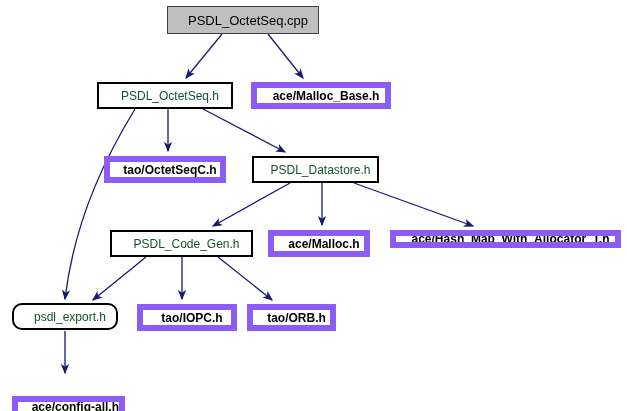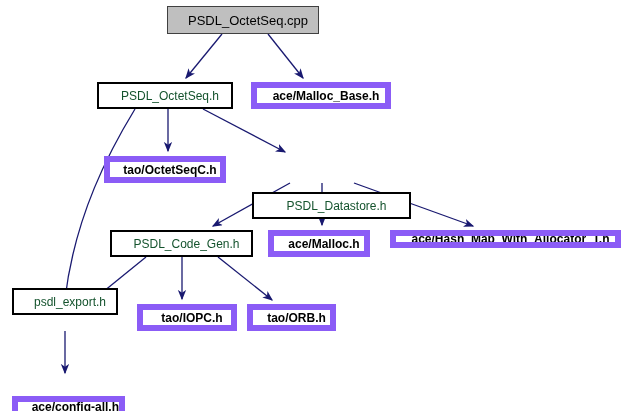--- a/index.html
+++ b/index.html
@@ -101,33 +101,33 @@
       </div>
       <div class="node local" style="left: 97px; top: 82px; width: 136px; height: 27px;">
         <span class="label">PSDL_OctetSeq.h</span>
       </div>
       <div class="node external" style="left: 251px; top: 82px; width: 140px; height: 27px;">
         <span class="label">ace/Malloc_Base.h</span>
       </div>
       <div class="node external" style="left: 104px; top: 156px; width: 122px; height: 27px;">
         <span class="label">tao/OctetSeqC.h</span>
       </div>
-      <div class="node local" style="left: 252px; top: 156px; width: 159px; height: 27px; margin-top: 36px;">
+      <div class="node local" style="left: 252px; top: 156px; width: 127px; height: 27px;">
         <span class="label">PSDL_Datastore.h</span>
       </div>
       <div class="node local" style="left: 110px; top: 230px; width: 143px; height: 27px;">
         <span class="label">PSDL_Code_Gen.h</span>
       </div>
       <div class="node external" style="left: 268px; top: 230px; width: 102px; height: 27px;">
         <span class="label">ace/Malloc.h</span>
       </div>
       <div class="node external" style="left: 390px; top: 230px; width: 231px; height: 18px;">
         <span class="label">ace/Hash_Map_With_Allocator_T.h</span>
       </div>
-      <div class="node local" style="left: 12px; top: 288px; width: 106px; height: 27px;">
+      <div class="node local" style="left: 12px; top: 303px; width: 106px; height: 27px; border-radius: 10px;">
         <span class="label">psdl_export.h</span>
       </div>
       <div class="node external" style="left: 137px; top: 304px; width: 100px; height: 27px; justify-content: center;">
         <span class="label">tao/IOPC.h</span>
       </div>
       <div class="node external" style="left: 247px; top: 304px; width: 89px; height: 27px;">
         <span class="label">tao/ORB.h</span>
       </div>
       <div class="node external" style="left: 12px; top: 396px; width: 113px; height: 21px; justify-content: flex-end;">
         <span class="label">ace/config-all.h</span>

